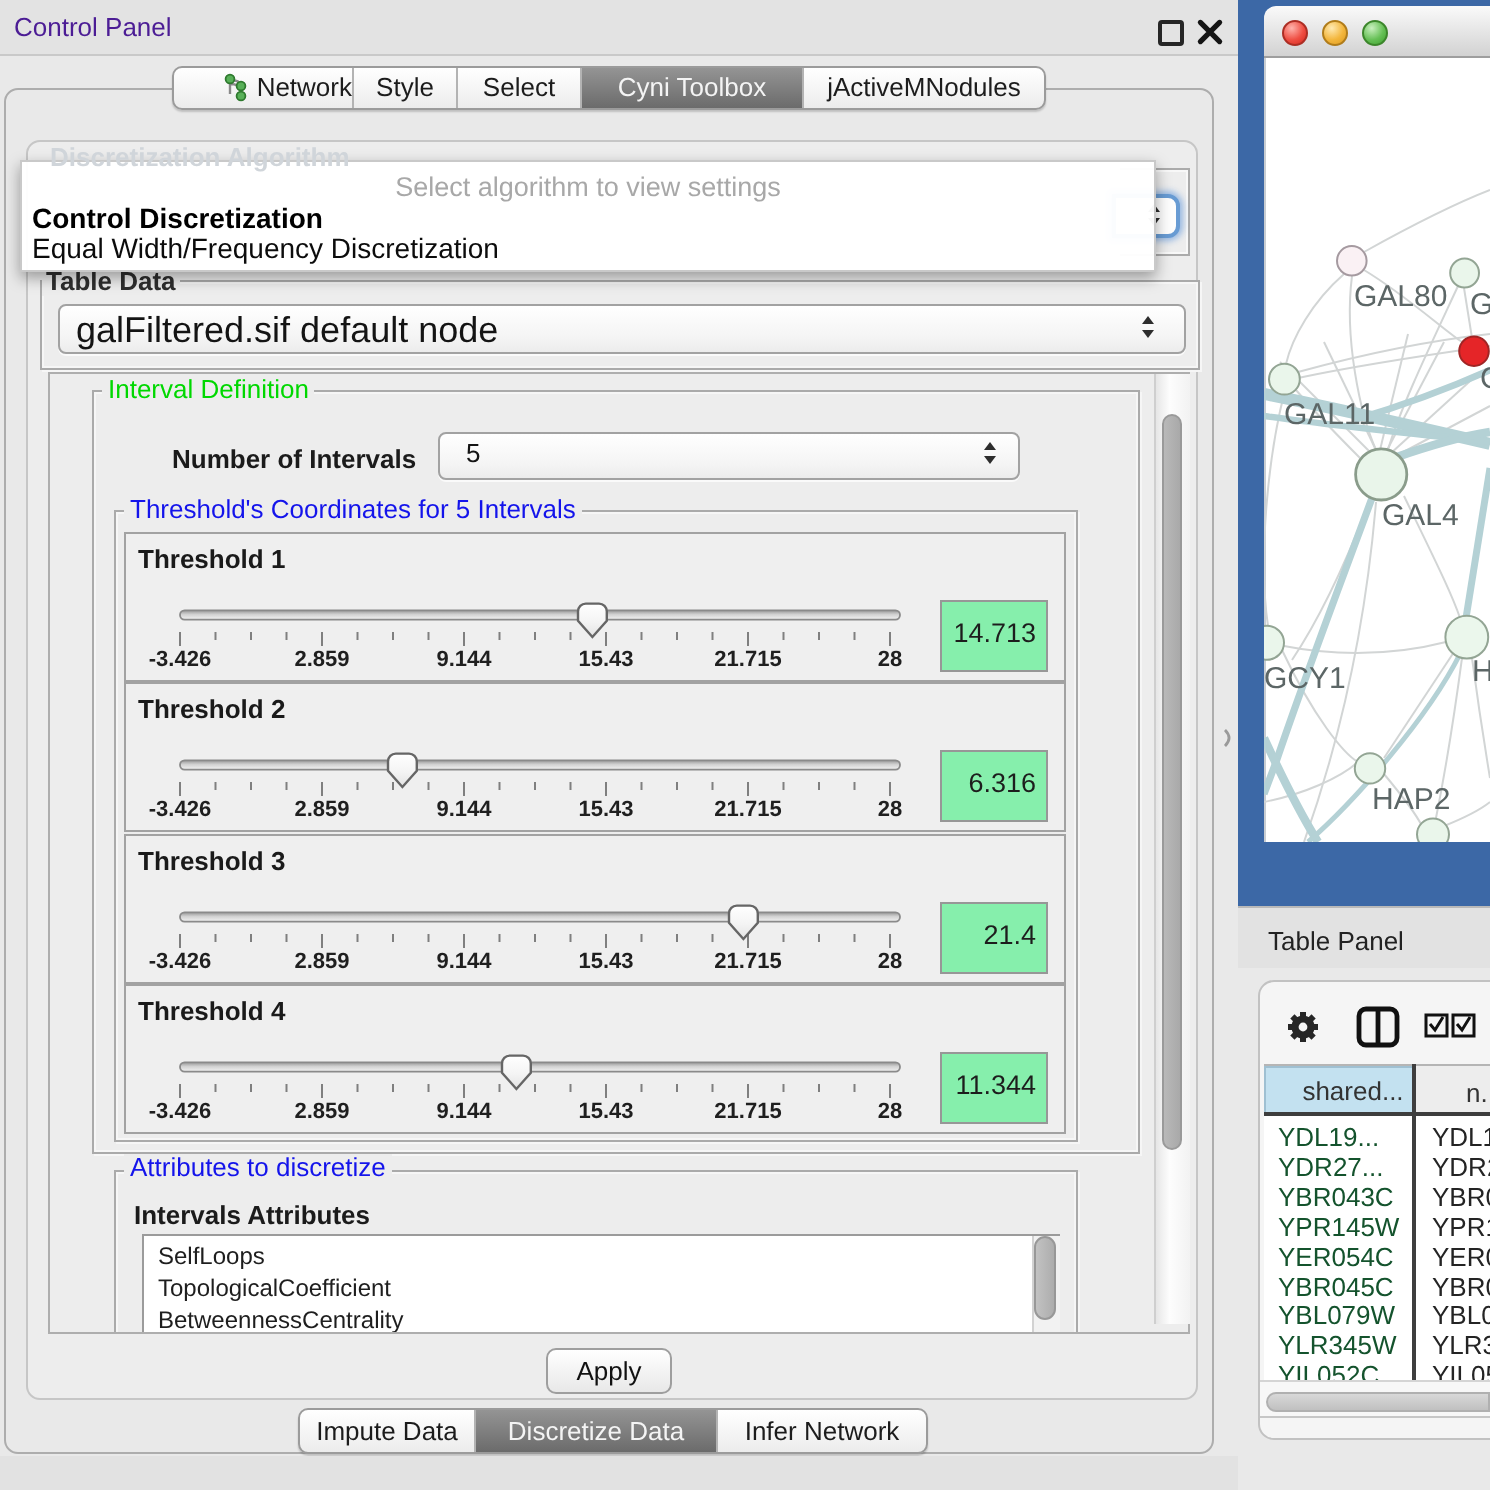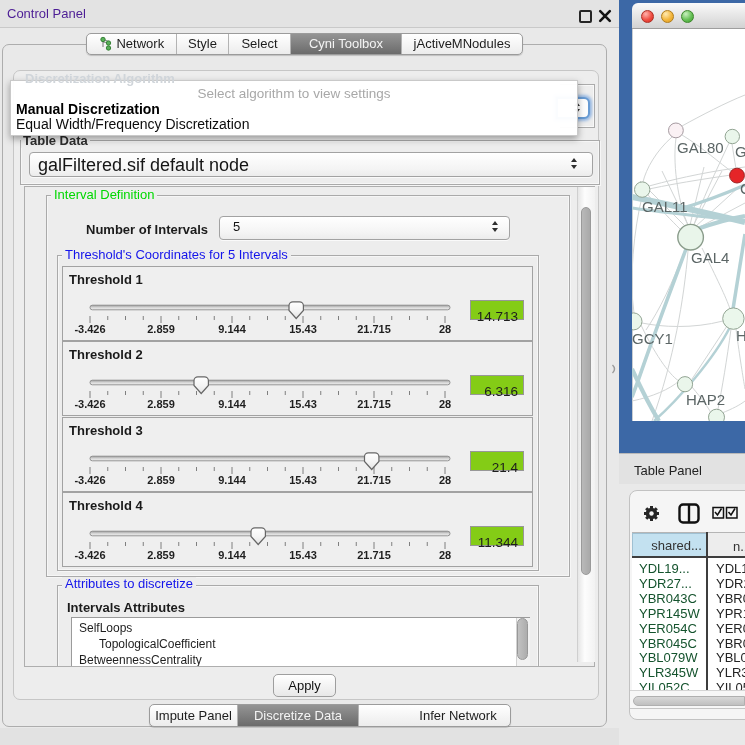--- a/index.html
+++ b/index.html
@@ -16,21 +16,21 @@
   .arrows .dn{position:absolute;left:0;bottom:0;width:0;height:0;
     border-left:3.5px solid transparent;border-right:3.5px solid transparent;border-top:4.2px solid #2d2d2d;}
   .tabbar{position:absolute;display:flex;border:1px solid #9b9b9b;border-radius:5px;
     background:linear-gradient(#ffffff,#ececec);overflow:hidden;
     box-shadow:0 1px 1px rgba(0,0,0,0.18);}
   .tab{font-size:13px;color:#1c1c1c;text-align:center;border-right:1px solid #b3b3b3;}
   .tab:last-child{border-right:none;}
   .tabsel{background:linear-gradient(#949494,#6b6b6b);color:#f4f4f4;}
   .tpanel{position:absolute;background:#efefef;border:1px solid #a2a2a2;}
   .tlabel{position:absolute;font-size:13px;font-weight:bold;color:#1a1a1a;}
-  .vbox{position:absolute;width:54px;height:20px;background:#84cc16;border:1px solid #979797;
+  .vbox{position:absolute;width:54px;height:36px;background:#86efac;border:1px solid #979797;
     font-size:13.5px;color:#1d1d1d;text-align:right;line-height:32px;padding-right:5px;box-sizing:border-box;}
   .row1{position:absolute;left:7px;width:66px;font-size:13px;color:#14532d;}
   .row2{position:absolute;left:84px;width:100px;font-size:13px;color:#242424;}
 </style>
 </head>
 <body>
 
 <div class="abs" style="left:0;top:0;width:619px;height:745px;background:#e9e9e9;"></div>
 
 <div class="abs" style="left:0;top:0;width:619px;height:27px;background:#e3e3e3;border-bottom:1px solid #c9c9c9;"></div>
@@ -38,21 +38,21 @@
 <div class="abs" style="left:579px;top:10px;width:9px;height:9px;border:2px solid #262626;border-radius:2px;"></div>
 <svg class="abs" style="left:598px;top:9px;" width="14" height="14" viewBox="0 0 14 14">
  <path d="M2.2 2.2 L11.8 11.8 M11.8 2.2 L2.2 11.8" stroke="#141414" stroke-width="2.6" stroke-linecap="round"></path>
 </svg>
 
 <div class="abs" style="left:2px;top:44px;width:605px;height:683px;background:#e9e9e9;border:1px solid #adadad;border-radius:7px;box-sizing:border-box;"></div>
 
 <div class="abs" style="left:13px;top:70px;width:586px;height:630px;background:#ededed;border:1px solid #c6c6c6;border-radius:7px;box-sizing:border-box;"></div>
 
 <div class="tabbar" style="left:86px;top:33px;height:20px;">
-  <div class="tab" style="width:89px;line-height:20px;"><svg style="vertical-align:-3px" width="14" height="15" viewBox="0 0 14 15">
+  <div class="tab" style="width:89px;line-height:20px;text-align:right;"><svg style="vertical-align:-3px" width="14" height="15" viewBox="0 0 14 15">
     <path d="M4 4 L4 11 M4 6 C7 6 9 7 9 9 M4 4 C6 4 9 4.5 9 6.5" stroke="#8a8a8a" stroke-width="1.2" fill="none"></path>
     <circle cx="4" cy="3.5" r="2.2" fill="#58b058" stroke="#2f7a2f" stroke-width="0.9"></circle>
     <circle cx="9.5" cy="7" r="2.2" fill="#58b058" stroke="#2f7a2f" stroke-width="0.9"></circle>
     <circle cx="9.5" cy="12" r="2.2" fill="#58b058" stroke="#2f7a2f" stroke-width="0.9"></circle>
   </svg> Network</div>
   <div class="tab" style="width:51px;line-height:20px;">Style</div>
   <div class="tab" style="width:61px;line-height:20px;">Select</div>
   <div class="tab tabsel" style="width:110px;line-height:20px;">Cyni Toolbox</div>
   <div class="tab" style="width:120px;line-height:20px;">jActiveMNodules</div>
 </div>
@@ -60,21 +60,21 @@
 <div class="abs" style="left:25px;top:71px;font-size:13px;font-weight:bold;color:#d0d5da;z-index:42;">Discretization Algorithm</div>
 <div class="abs" style="left:560px;top:84px;width:34px;height:42px;border:1px solid #ababab;border-left:none;box-shadow:inset -1px 1px 0 #f8f8f8, inset 0 -1px 0 #f8f8f8;"></div>
 <div class="abs" style="left:556px;top:97px;width:34px;height:22px;background:#fdfdfd;border:2px solid #689bd3;border-radius:0 6px 6px 0;box-shadow:0 0 3px 1.5px rgba(105,155,220,0.65);box-sizing:border-box;"></div>
 <div class="arrows" style="left:574px;top:102px;">
     <i class="up"></i>
     <i class="dn"></i>
   </div>
 
 <div class="abs" style="left:10px;top:80px;width:568px;height:56px;background:rgba(255,255,255,0.97);border:1px solid #c9c9c9;box-shadow:0 3px 7px rgba(0,0,0,0.35);box-sizing:border-box;z-index:40;"></div>
 <div class="abs" style="left:10px;top:86px;width:568px;text-align:center;font-size:13.5px;color:#a8a8a8;z-index:41;">Select algorithm to view settings</div>
-<div class="abs" style="left:16px;top:101px;font-size:14px;font-weight:bold;color:#000;z-index:41;">Manual Discretization</div>
+<div class="abs" style="left:16px;top:101px;font-size:14px;font-weight:bold;color:#000;z-index:41;">Control Discretization</div>
 <div class="abs" style="left:16px;top:116px;font-size:14px;color:#0c0c0c;z-index:41;">Equal Width/Frequency Discretization</div>
 
 <div class="abs etched" style="left:20px;top:140px;width:578px;height:43px;"></div>
 <div class="abs" style="left:21px;top:133px;font-size:13px;font-weight:bold;color:#2e2e2e;background:#ededed;padding:0 2px;">Table Data</div>
 <div class="cbox" style="left:29px;top:152px;width:562px;height:23px;"></div>
 <div class="cbtext" style="left:38px;top:155px;font-size:18px;">galFiltered.sif default node</div>
 <div class="arrows" style="left:571px;top:158px;">
     <i class="up"></i>
     <i class="dn"></i>
   </div>
@@ -293,35 +293,35 @@
         </g>
 <path transform="translate(187.1,34)" d="M0.9,4.7 A3.9,3.9 0 0 1 4.8,0.8 L11.4,0.8 A3.9,3.9 0 0 1 15.3,4.7 L15.3,9.4 L8.1,17.5 L0.9,9.4 Z" fill="url(#gthumb305)" stroke="#666" stroke-width="1.2"></path>
 </svg>
     </div>
     <div class="vbox" style="left:445px;top:339px;">11.344</div>
 <div class="abs etched" style="left:32px;top:398px;width:480px;height:90px;"></div>
 <div class="glabel" style="left:37px;top:390px;color:#1414eb;">Attributes to discretize</div>
 <div class="abs" style="left:42px;top:413px;font-size:13px;font-weight:bold;color:#1b1b1b;">Intervals Attributes</div>
 <div class="abs" style="left:46px;top:430px;width:459px;height:60px;background:#ffffff;border:1px solid #9b9b9b;box-sizing:border-box;"></div>
 <div class="abs" style="left:54px;top:434px;font-size:12px;color:#1e1e1e;">SelfLoops</div>
-<div class="abs" style="left:54px;top:450px;font-size:12px;color:#1e1e1e;margin-left:20px;">TopologicalCoefficient</div>
+<div class="abs" style="left:54px;top:450px;font-size:12px;color:#1e1e1e;">TopologicalCoefficient</div>
 <div class="abs" style="left:54px;top:466px;font-size:12px;color:#1e1e1e;">BetweennessCentrality</div>
 <div class="abs" style="left:491px;top:431px;width:13px;height:58px;background:#f2f2f2;border-left:1px solid #d2d2d2;"></div>
 <div class="abs" style="left:492px;top:431px;width:11px;height:42px;background:linear-gradient(90deg,#c2c2c2,#adadad);border:1px solid #989898;border-radius:6px;box-sizing:border-box;"></div>
 </div>
 
 <div class="abs" style="left:577px;top:187px;width:17px;height:475px;background:linear-gradient(90deg,#e6e6e6,#fdfdfd 40%,#f2f2f2);border-left:1px solid #cfcfcf;"></div>
 <div class="abs" style="left:581px;top:207px;width:10px;height:368px;background:linear-gradient(90deg,#b9b9b9,#a9a9a9);border:1px solid #9a9a9a;border-radius:6px;box-sizing:border-box;"></div>
 
 <div class="abs" style="left:273px;top:674px;width:63px;height:23px;background:linear-gradient(#ffffff,#e8e8e8);border:1px solid #9e9e9e;border-radius:5px;box-sizing:border-box;text-align:center;font-size:13px;color:#111;line-height:21px;">Apply</div>
 
 <div class="tabbar" style="left:149px;top:704px;height:21px;">
-  <div class="tab" style="width:87px;line-height:21px;">Impute Panel</div>
+  <div class="tab" style="width:87px;line-height:21px;">Impute Data</div>
   <div class="tab tabsel" style="width:120px;line-height:21px;">Discretize Data</div>
-  <div class="tab" style="width:104px;line-height:21px;padding-left:47px;">Infer Network</div>
+  <div class="tab" style="width:104px;line-height:21px;">Infer Network</div>
 </div>
 
 <div class="abs" style="left:0;top:728px;width:619px;height:17px;background:#e2e2e2;"></div>
 
 <svg class="abs" style="left:611px;top:364px;" width="7" height="10" viewBox="0 0 7 10">
   <path d="M1.5 1 Q5.5 5 1.5 9" stroke="#9a9a9a" stroke-width="1.4" fill="none"></path>
 </svg>
 
 <div class="abs" style="left:619px;top:0;width:126px;height:453px;background:#3c68a6;"></div>
 <div class="abs" style="left:632px;top:3px;width:113px;height:26px;background:linear-gradient(#fafafa,#d2d2d2);border-bottom:1px solid #9e9e9e;border-top-left-radius:6px;box-sizing:border-box;"></div>

